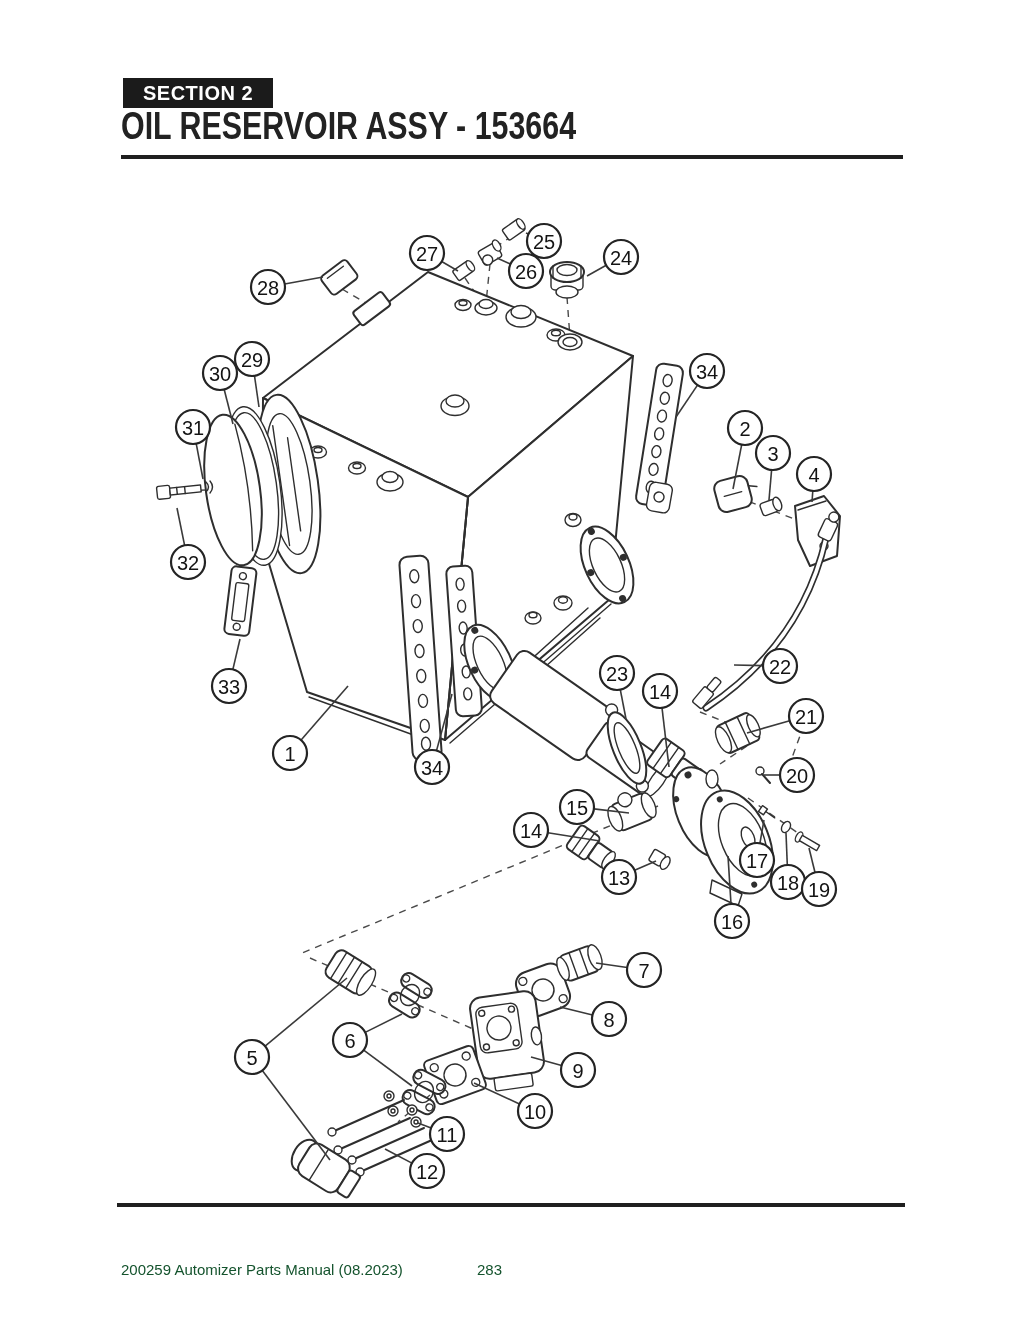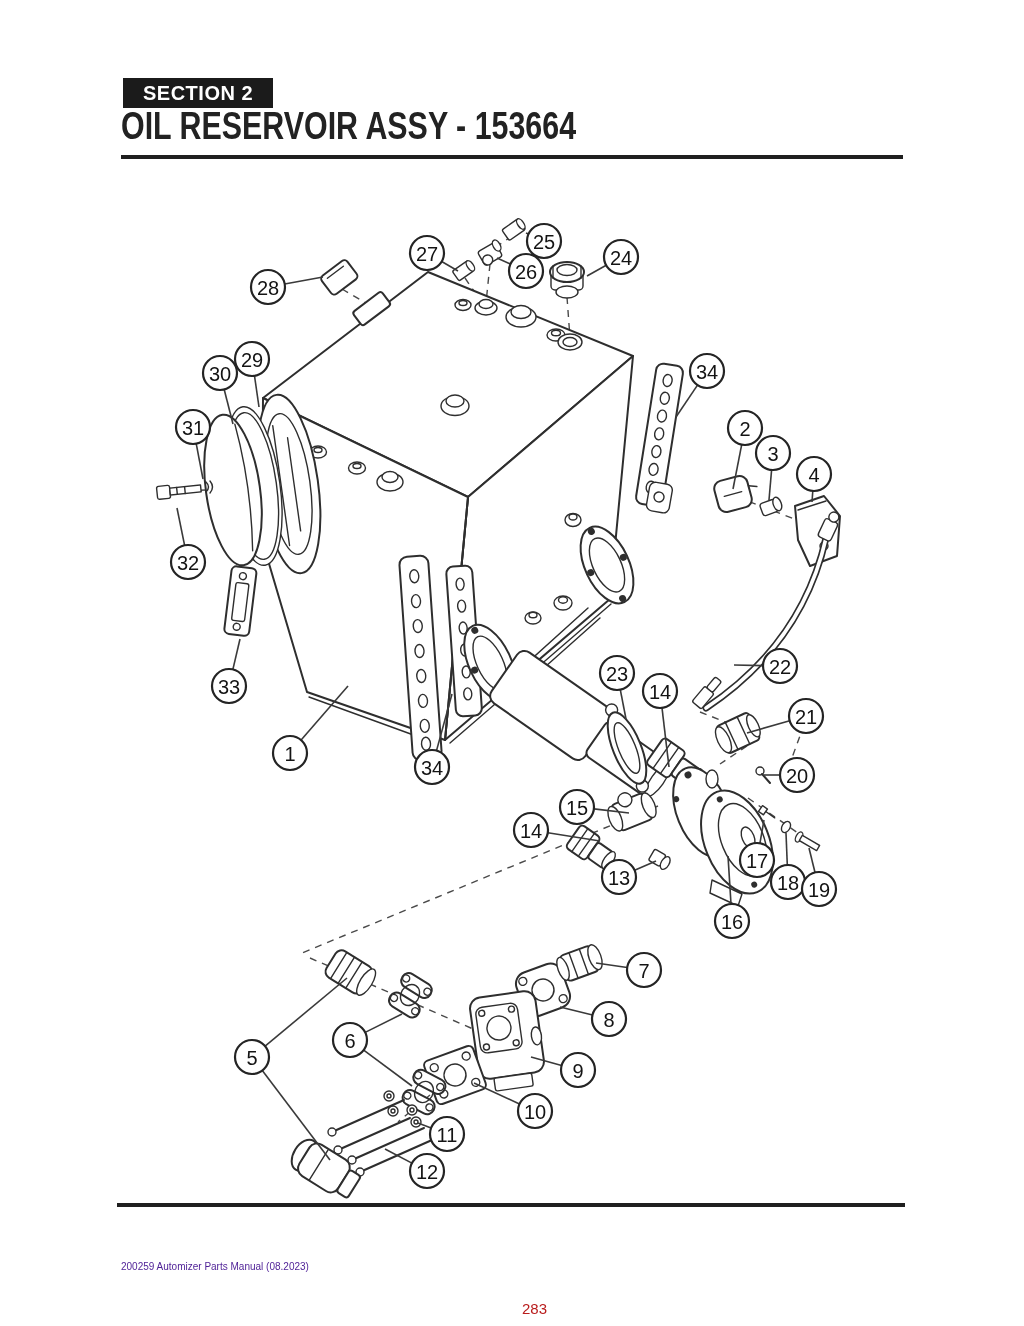--- a/index.html
+++ b/index.html
@@ -5,22 +5,22 @@
   html,body{margin:0;padding:0;background:#888;}
   .page{position:relative;width:1024px;height:1326px;background:#ffffff;margin:0 auto;
         font-family:"Liberation Sans",sans-serif;color:#1a1a1a;overflow:hidden;}
   .badge{position:absolute;left:123px;top:78px;background:#1b1b1b;color:#fff;
          font-weight:bold;font-size:20px;line-height:22px;padding:4px 20px;letter-spacing:.5px;}
   .title{position:absolute;left:121px;top:106px;font-weight:bold;font-size:38px;line-height:40px;
          transform:scaleX(.8);transform-origin:left center;white-space:nowrap;color:#222;}
   .rule{position:absolute;background:#1f1f1f;}
   .rule-top{left:121px;top:155px;width:782px;height:4px;}
   .rule-bottom{left:117px;top:1203px;width:788px;height:4px;}
-  .footer-left{position:absolute;left:121px;top:1261px;font-size:10px;color:#4c1d95;}
-  .footer-page{position:absolute;left:477px;top:1261px;width:70px;text-align:right;font-size:15px;color:#b91c1c;margin-top:39px;}
+  .footer-left{position:absolute;left:121px;top:1261px;font-size:15px;color:#14532d;}
+  .footer-page{position:absolute;left:477px;top:1261px;width:70px;text-align:left;font-size:15px;color:#14532d;}
   svg.diagram{position:absolute;left:0;top:0;}
   .ln{fill:none;stroke:#2e2e2e;stroke-width:2;stroke-linejoin:round;stroke-linecap:round;}
   .ln2{fill:none;stroke:#2e2e2e;stroke-width:1.4;stroke-linejoin:round;stroke-linecap:round;}
   .fw{fill:#fff;stroke:#2e2e2e;stroke-width:2;stroke-linejoin:round;}
   .fw2{fill:#fff;stroke:#2e2e2e;stroke-width:1.4;stroke-linejoin:round;}
   .dk{fill:#2e2e2e;stroke:none;}
   .dash{fill:none;stroke:#4a4a4a;stroke-width:1.4;stroke-dasharray:7 6;}
   .hose-out{fill:none;stroke:#2e2e2e;stroke-width:7;stroke-linecap:round;}
   .hose-in{fill:none;stroke:#ffffff;stroke-width:3.6;stroke-linecap:round;}
   .leader{stroke:#3a3a3a;stroke-width:1.6;}

